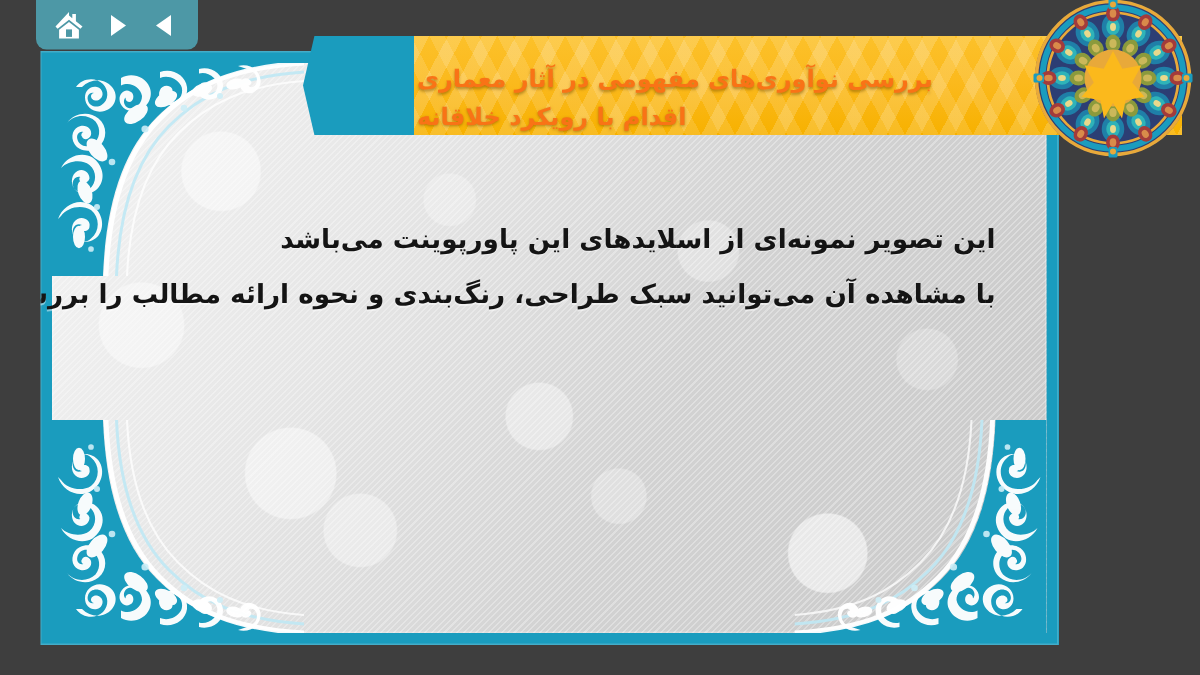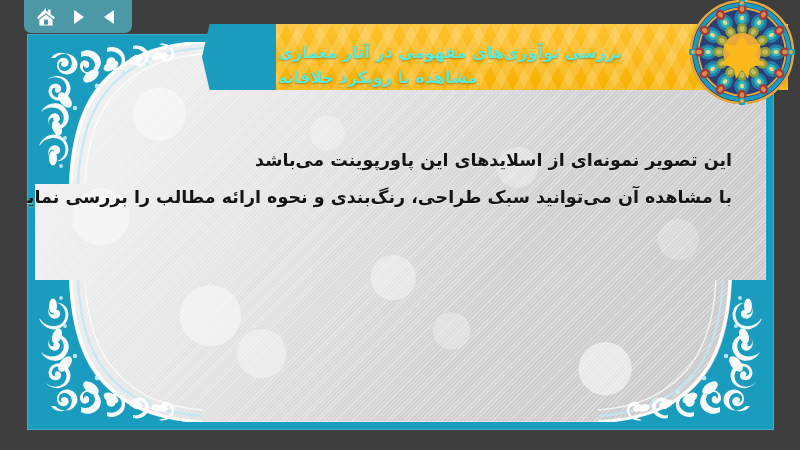--- a/index.html
+++ b/index.html
@@ -5,21 +5,21 @@
   html,body{margin:0;padding:0;}
   body{
     width:800px;height:450px;overflow:hidden;
     background:#3e3e3e;
     font-family:"DejaVu Sans","Liberation Sans",sans-serif;
   }
   #stage{position:relative;width:800px;height:450px;overflow:hidden;background:#3e3e3e;}
 
   
   .slide{
-    position:absolute;left:27px;top:34px;width:747px;height:396px;
+    position:absolute;left:27px;top:34px;width:679px;height:396px;
     background:#1a9cbe;
     overflow:hidden;
   }
   
   .slide::after{
     content:"";position:absolute;inset:0;
     border:1px solid rgba(255,255,255,.18);
     pointer-events:none;
   }
   .slide-inner{
@@ -72,21 +72,21 @@
     background:
       repeating-linear-gradient(118deg, rgba(255,255,255,.17) 0 9px, rgba(255,255,255,0) 9px 20px),
       repeating-linear-gradient(62deg, rgba(255,255,255,.13) 0 9px, rgba(255,255,255,0) 9px 20px),
       linear-gradient(180deg,#fcc12a 0%,#fbb91c 48%,#f7b100 100%);
   }
   .ribbon-title{
     position:absolute;left:76px;top:0;width:500px;height:82px;
     display:flex;flex-direction:column;justify-content:center;align-items:flex-end;
     padding-right:14px;box-sizing:border-box;
     direction:rtl;text-align:right;
-    color:#5eead4;font-size:16px;font-weight:700;line-height:25px;
+    color:#f97316;font-size:16px;font-weight:700;line-height:25px;
     text-shadow:0 1px 2px rgba(120,80,0,.55);
   }
   .ribbon-title .tl{display:block;white-space:nowrap;}
 
   
   .medallion{position:absolute;left:688px;top:-2px;width:108px;height:108px;}
   .medallion svg{display:block;width:100%;height:100%;}
 
   
   .navbar{
@@ -218,21 +218,21 @@
       </div>
 
     </div>
   </div>
 
   <div class="ribbon">
     <div class="ribbon-arrow"></div>
     <div class="ribbon-band"></div>
     <div class="ribbon-title">
       <span class="tl">بررسی نوآوری‌های مفهومی در آثار معماری</span>
-      <span class="tl">مشاهده با رویکرد خلاقانه</span>
+      <span class="tl">اقدام با رویکرد خلاقانه</span>
     </div>
   </div>
 
   <div class="medallion">
     <svg viewBox="0 0 108 108" xmlns="http://www.w3.org/2000/svg">
       <defs>
         <g id="petal">
           <ellipse cx="0" cy="-34" rx="7.5" ry="9" fill="#1f7fa8"></ellipse>
           <ellipse cx="0" cy="-34" rx="4.5" ry="5.5" fill="#2fb3b8"></ellipse>
           <ellipse cx="0" cy="-34" rx="2" ry="2.6" fill="#e9d98c"></ellipse>

